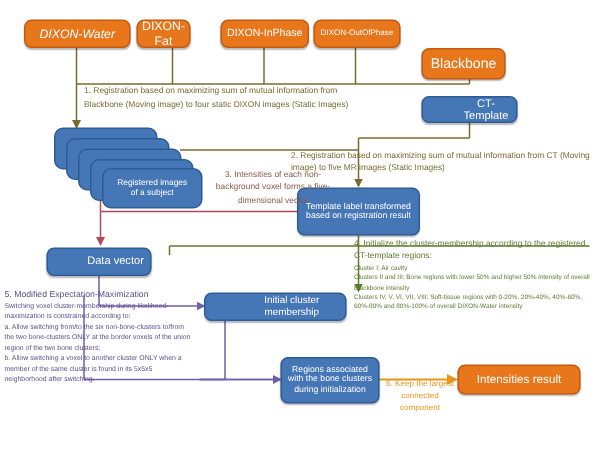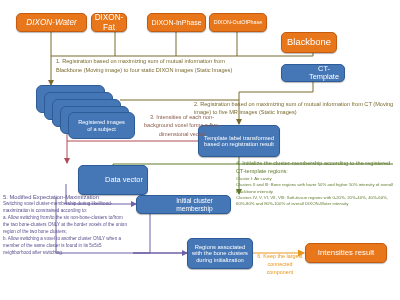--- a/index.html
+++ b/index.html
@@ -160,21 +160,21 @@
 
   <div class="node blue" style="left:198px;top:125px;width:82px;height:32px;font-size:5.8px;padding:2px;">Template label transformed based on registration result</div>
 
   <div class="note green" style="left:236px;top:159px;width:160px;">
     <div style="font-size:5.6px;line-height:1.45;">4. Initialize the cluster-membership according to the registered CT-template regions:</div>
     <div style="font-size:4.3px;line-height:1.45;margin-top:1px;">Cluster I: Air cavity</div>
     <div style="font-size:4.3px;line-height:1.45;">Clusters II and III: Bone regions with lower 50% and higher 50% intensity of overall Blackbone intensity</div>
     <div style="font-size:4.3px;line-height:1.45;">Clusters IV, V, VI, VII, VIII: Soft-tissue regions with 0-20%, 20%-40%, 40%-60%, 60%-80% and 80%-100% of overall DIXON-Water intensity</div>
   </div>
 
-  <div class="node blue" style="left:31px;top:165px;width:70px;height:30px;font-size:7.4px;margin-left:47px;">Data vector</div>
+  <div class="node blue" style="left:31px;top:165px;width:70px;height:19px;font-size:7.4px;">Data vector</div>
 
   <div class="node blue" style="left:136px;top:195px;width:95px;height:19px;font-size:6.6px;">Initial cluster membership</div>
 
   <div class="note purple" style="left:3px;top:193px;width:127px;">
     <div style="font-size:5.8px;line-height:1.45;">5. Modified Expectation-Maximization</div>
     <div style="font-size:4.6px;line-height:1.5;">Switching voxel cluster-membership during likelihood-maximization is constrained according to:</div>
     <div style="font-size:4.6px;line-height:1.5;">a. Allow switching from/to the six non-bone-clusters to/from the two bone-clusters ONLY at the border voxels of the union region of the two bone clusters;</div>
     <div style="font-size:4.6px;line-height:1.5;">b. Allow switching a voxel to another cluster ONLY when a member of the same cluster is found in its 5x5x5 neighborhood after switching.</div>
   </div>
 

